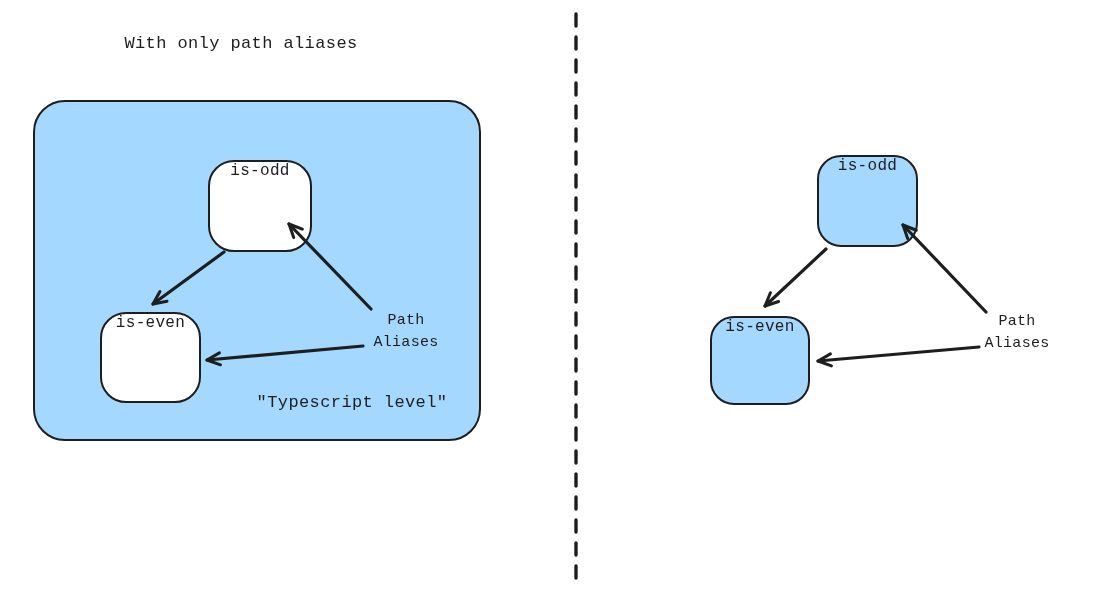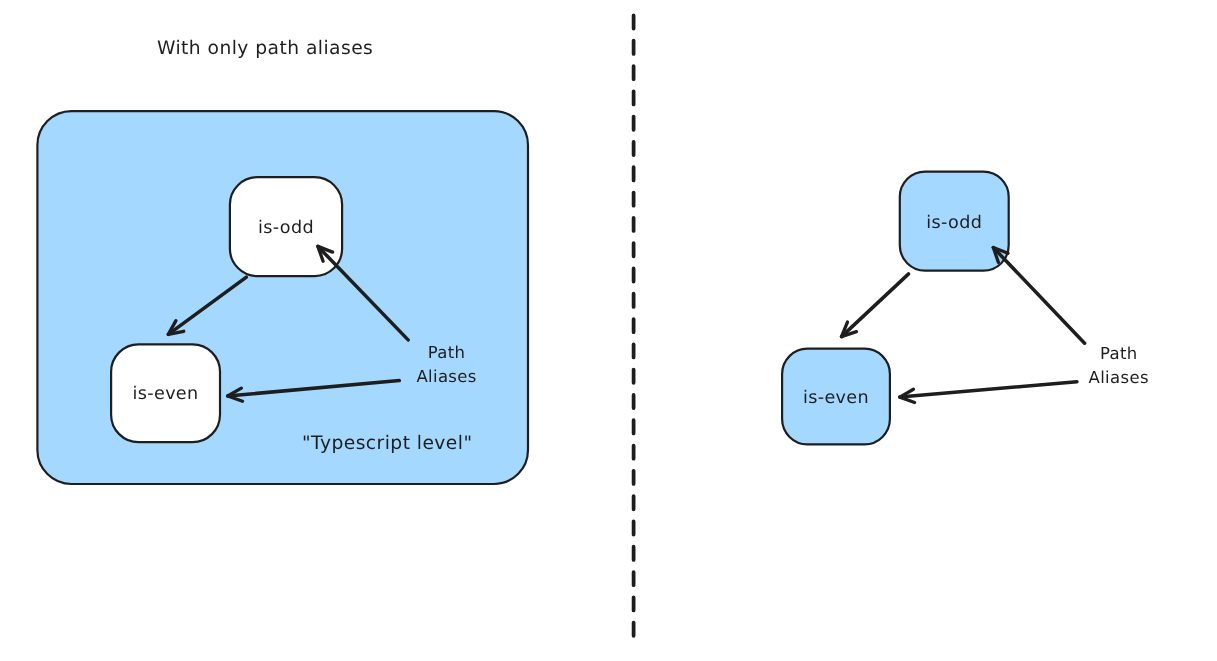--- a/index.html
+++ b/index.html
@@ -7,20 +7,21 @@
   body {
     font-family: "DejaVu Sans", "Liberation Sans", sans-serif;
     color: var(--stroke, #1e1e1e);
   }
   .canvas {
     position: relative;
     width: 1106px;
     height: 601px;
     background: var(--background, #ffffff);
     overflow: hidden;
+    font-family: Liberation Mono, monospace;
   }
   .overlay {
     position: absolute;
     inset: 0;
     width: 1106px;
     height: 601px;
     pointer-events: none;
     z-index: 5;
   }
   .overlay .arrow {
@@ -53,21 +54,21 @@
     background: var(--blue-fill, #a5d8ff);
     border: 2.6px solid var(--stroke, #1e1e1e);
     border-radius: 32px;
     z-index: 1;
   }
   .node {
     position: absolute;
     border: 2.6px solid var(--stroke, #1e1e1e);
     border-radius: 26px;
     display: flex;
-    align-items: center;
+    align-items: flex-start;
     justify-content: center;
     font-size: 16px;
     letter-spacing: 0.3px;
     z-index: 2;
   }
   .node.white { background: var(--white-fill, #ffffff); }
   .node.blue  { background: var(--blue-fill, #a5d8ff); }
   .node-odd-left   { left: 208px; top: 160px; width: 104px; height: 92px; }
   .node-even-left  { left: 100px; top: 312px; width: 101px; height: 91px; }
   .node-odd-right  { left: 817px; top: 155px; width: 101px; height: 92px; border-radius: 24px; }

